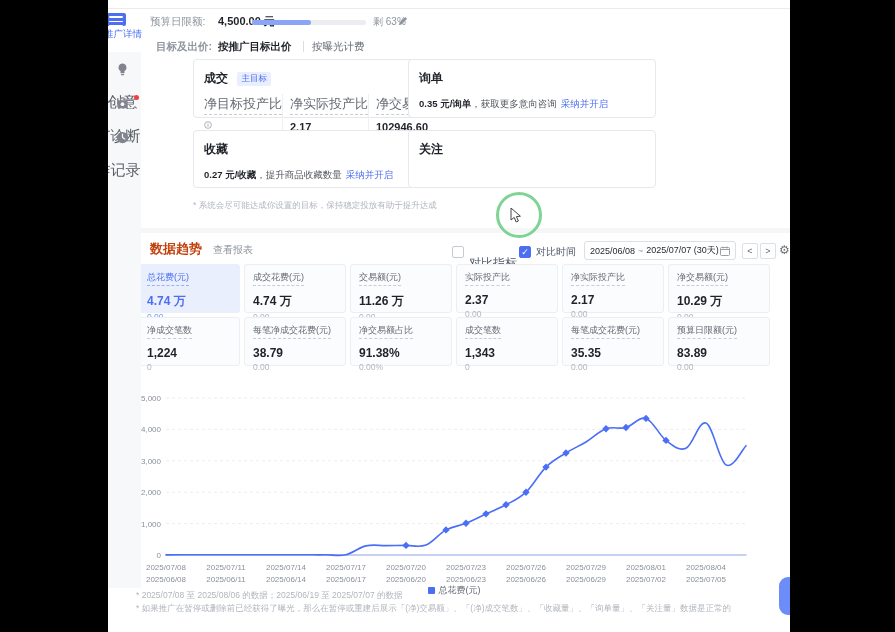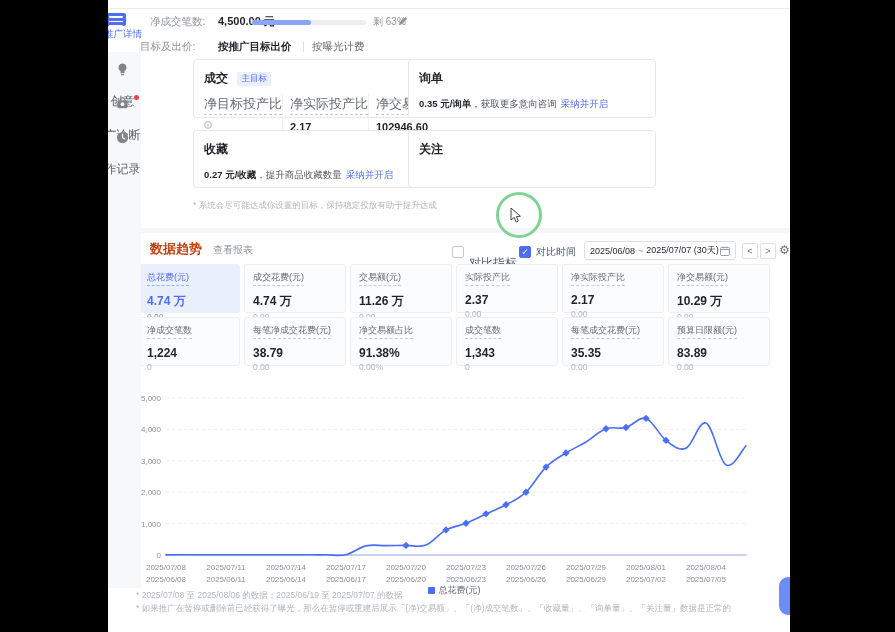--- a/index.html
+++ b/index.html
@@ -17,34 +17,34 @@
   #top-divider{left:108px;top:8px;width:682px;height:1px;background:#e9ebee;}
 
   
   #side-active-icon{left:106px;top:13px;width:20px;height:13px;background:#4e6ef2;border-radius:2px;z-index:2;}
   #side-active-icon i{display:block;height:1.5px;background:#fff;margin:3px 3px 0 3px;border-radius:1px;}
   #side-active-label{left:102px;top:28px;width:40px;font-size:9.5px;color:#4e6ef2;
     white-space:nowrap;overflow:hidden;direction:rtl;z-index:2;}
   #side-strip{left:104px;top:52px;width:37px;height:536px;background:#f7f8fa;z-index:1;}
   .side-item{position:absolute;left:0;width:37px;text-align:center;cursor:pointer;}
   .side-item .s-icon{display:block;margin:0 auto 2px auto;width:15px;height:15px;}
-  .side-item .s-label{display:block;font-size:12px;color:#5b6066;white-space:nowrap;overflow:hidden;direction:rtl;width:36px;margin:16px auto;}
+  .side-item .s-label{display:block;font-size:15px;color:#5b6066;white-space:nowrap;overflow:hidden;direction:rtl;width:36px;margin:16px auto;}
   .red-dot{position:absolute;right:2px;top:16px;width:5px;height:5px;border-radius:50%;background:#f53f3f;}
 
   
   .lbl-gray{font-size:10.5px;color:#8f959e;}
   #budget-label{left:150px;top:15px;}
   #budget-amount{left:218px;top:14px;font-size:11px;font-weight:bold;color:#1f2329;}
   #budget-bar{left:252px;top:20px;width:114px;height:5px;background:#ebedf0;border-radius:3px;}
   #budget-fill{height:5px;background:#8aa4f8;border-radius:3px;}
   #budget-remaining{left:373px;top:15px;font-size:10px;color:#8f959e;}
   #budget-edit{left:398px;top:16px;}
 
   
-  #bidding-label{left:140px;top:40px;}
+  #bidding-label{left:156px;top:40px;font-weight:bold;}
   #bid-tab-goal{left:218px;top:40px;font-size:10.5px;color:#1f2329;font-weight:bold;cursor:pointer;}
   #bid-tab-divider{left:303px;top:41px;width:1px;height:11px;background:#dcdee2;}
   #bid-tab-exposure{left:312px;top:40px;font-size:10.5px;color:#646a73;cursor:pointer;}
 
   
   .goal-card{position:absolute;width:248px;background:#fff;border:1px solid #e6e8eb;border-radius:4px;box-sizing:border-box;padding:8px 10px;}
   .gc-title{font-size:12px;font-weight:bold;color:#1f2329;display:inline-block;}
   .gc-badge{display:inline-block;margin-left:5px;font-size:8.5px;color:#4e6ef2;background:#e9effe;padding:1px 4px;border-radius:2px;vertical-align:1px;}
   #deal-stats{display:flex;margin-top:7px;}
   .goal-stat{flex:1;border-left:1px solid #eef0f2;padding-left:7px;}
@@ -139,21 +139,21 @@
       <div class="side-item" style="top: 78px;">
         <span class="s-icon"><svg width="15" height="15" viewBox="0 0 16 16">
             <circle cx="8" cy="8" r="6" fill="#80858d"></circle>
             <path d="M8 4.5V8l2.5 1.6" fill="none" stroke="#f7f8fa" stroke-width="1.3" stroke-linecap="round"></path>
           </svg></span>
         <span class="s-label">操作记录</span>
       </div>
     </div>
 </div>
 
-<div class="abs lbl-gray" id="budget-label">净成交笔数:</div>
+<div class="abs lbl-gray" id="budget-label">预算日限额:</div>
 <div class="abs" id="budget-amount">4,500.00 元</div>
 <div class="abs" id="budget-bar">
     <div id="budget-fill" style="width: 52%;"></div>
   </div>
 <div class="abs" id="budget-remaining">剩 63%</div>
 <div class="abs" id="budget-edit">
   <svg class="inline-ic" width="10" height="10" viewBox="0 0 10 10">
       <path d="M7.2.9l1.9 1.9-5.6 5.6-2.4.5.5-2.4z" fill="#8f959e"></path>
     </svg>
 </div>

